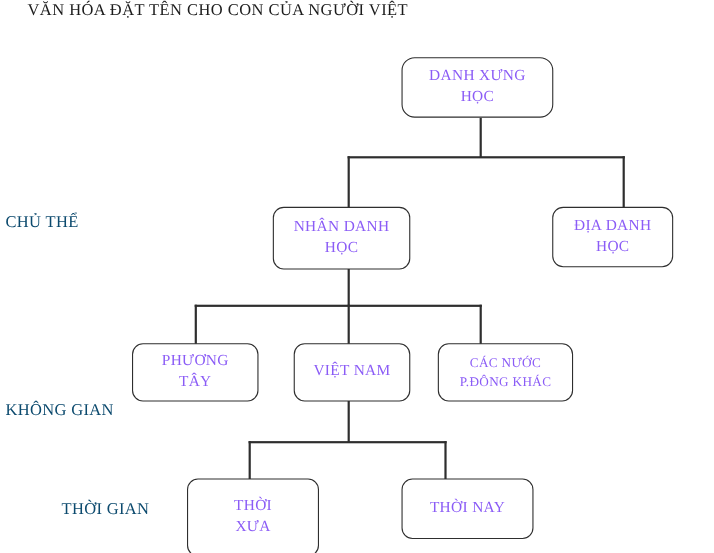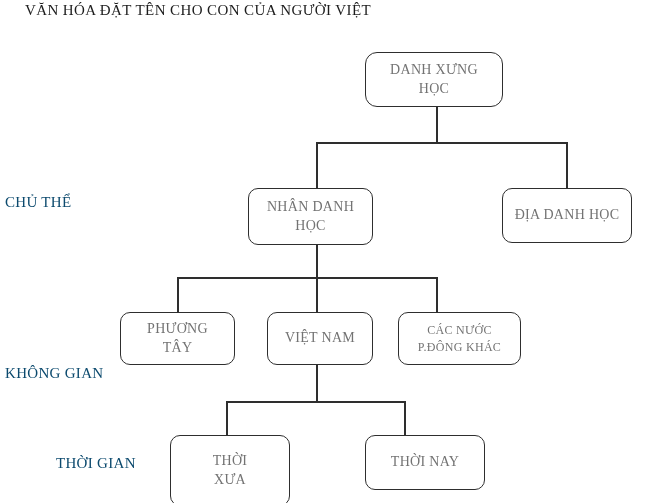--- a/index.html
+++ b/index.html
@@ -38,25 +38,25 @@
     display: flex;
     align-items: center;
     justify-content: center;
     text-align: center;
     background: #ffffff;
     border: 1.5px solid #2e2e2e;
     border-radius: 10px;
     font-size: 14px;
     line-height: 1.35;
     letter-spacing: 0.3px;
-    color: #737373;
+    color: #8b5cf6;
   }
   #node-root   { left: 365px; top: 52px;  width: 138px; height: 55px; padding: 0 16px; border-radius: 12px; }
   #node-nhan   { left: 248px; top: 188px; width: 125px; height: 57px; padding: 0 8px; }
-  #node-dia    { left: 502px; top: 188px; width: 130px; height: 55px; padding: 0 10px; }
+  #node-dia    { left: 502px; top: 188px; width: 110px; height: 55px; padding: 0 10px; }
   #node-west   { left: 120px; top: 312px; width: 115px; height: 53px; padding: 13px 12px; }
   #node-vn     { left: 267px; top: 312px; width: 106px; height: 53px; padding: 0 6px; }
   #node-other  { left: 398px; top: 312px; width: 123px; height: 53px; padding: 0 8px; font-size: 12px; }
   #node-old    { left: 170px; top: 435px; width: 120px; height: 71px; padding: 0 24px; }
   #node-new    { left: 365px; top: 435px; width: 120px; height: 55px; padding: 0 6px; }
 
   .line { position: absolute; background: #2e2e2e; }
   .v { width: 1.5px; }
   .h { height: 1.5px; }
 

